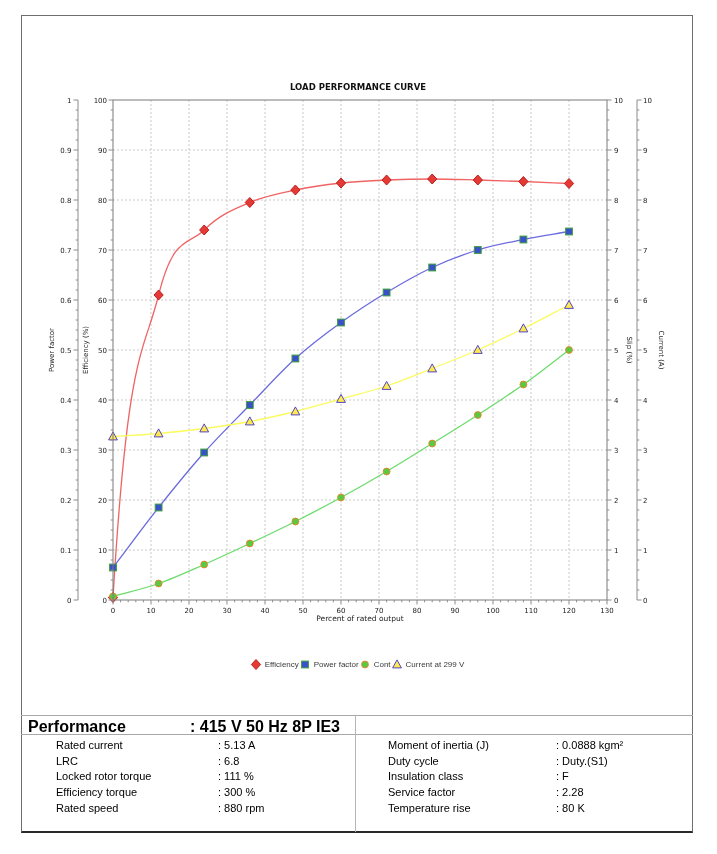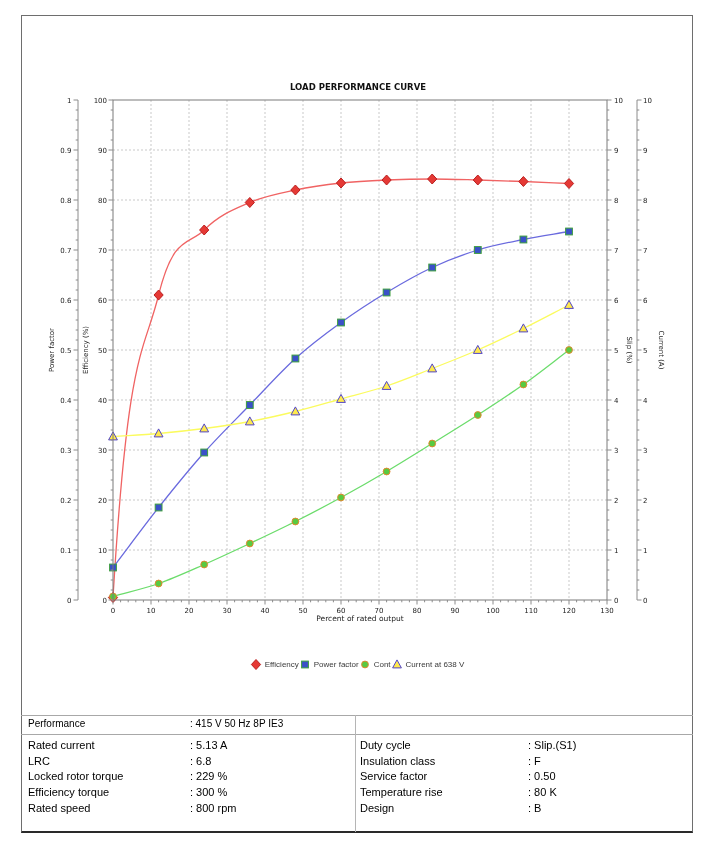--- a/index.html
+++ b/index.html
@@ -17,28 +17,28 @@
   .vline-mid { position:absolute; left:355px; top:715px; width:1px; height:117px; background:#b5b5b5; }
   #legend {
     position:absolute; left:21px; top:657px; width:672px; height:15px;
     display:flex; justify-content:center; align-items:center; 
     font-size:8px; color:#3a3a3a;
   }
   .legend-item { display:flex; align-items:center; gap:3px; }
   .legend-item svg { display:block; }
   #perf-row { position:absolute; left:28px; top:718px; width:655px; display:flex; }
   #perf-row .spec-label { width:162px; }
-  .spec-col { position:absolute; top:737px; }
+  .spec-col { position:absolute; top:737px;margin-left:28px; }
   #spec-col-left { left:28px; width:320px; }
   #spec-col-right { left:360px; width:325px; }
   .spec-row { display:flex; height:15.7px; align-items:center; }
   #spec-col-left .spec-label { width:162px; }
   #spec-col-right .spec-label { width:168px; }
   .spec-label, .spec-value { font-size:11px; color:#000; white-space:nowrap; }
-  #perf-row .spec-label, #perf-row .spec-value { font-size:10px; }
+  #perf-row .spec-label, #perf-row .spec-value { font-size:16px;font-weight:bold; }
 </style>
 </head>
 <body>
 
 <div id="page-border"></div>
 
 <svg id="chart-svg" width="717" height="718" viewBox="0 0 717 718">
     <g stroke="#c9c9c9" stroke-width="1" stroke-dasharray="2,2">
       <line x1="151" y1="100" x2="151" y2="600"></line>
       <line x1="189" y1="100" x2="189" y2="600"></line>
@@ -491,21 +491,21 @@
         </g>
       </svg>
     <span>Cont</span>
   </div>
   <div class="legend-item">
     <svg width="12" height="11">
         <g>
           <polygon fill="#ffe94e" stroke="#5246c8" stroke-width="1" points="6,0.9000000000000004 10.4,8.9 1.5999999999999996,8.9"></polygon>
         </g>
       </svg>
-    <span>Current at 638 V</span>
+    <span>Current at 299 V</span>
   </div>
 </div>
 
 <div class="hline" style="top:715px"></div>
 <div class="hline" style="top:734px"></div>
 <div class="vline-mid"></div>
 
 <div id="perf-row">
   <span class="spec-label">Performance</span>
   <span class="spec-value">: 415 V 50 Hz 8P IE3</span>
@@ -515,45 +515,45 @@
     <div class="spec-row">
       <span class="spec-label">Rated current</span>
       <span class="spec-value">: 5.13 A</span>
     </div>
     <div class="spec-row">
       <span class="spec-label">LRC</span>
       <span class="spec-value">: 6.8</span>
     </div>
     <div class="spec-row">
       <span class="spec-label">Locked rotor torque</span>
-      <span class="spec-value">: 229 %</span>
+      <span class="spec-value">: 111 %</span>
     </div>
     <div class="spec-row">
       <span class="spec-label">Efficiency torque</span>
       <span class="spec-value">: 300 %</span>
     </div>
     <div class="spec-row">
       <span class="spec-label">Rated speed</span>
-      <span class="spec-value">: 800 rpm</span>
+      <span class="spec-value">: 880 rpm</span>
     </div>
   </div>
 <div id="spec-col-right" class="spec-col">
     <div class="spec-row">
+      <span class="spec-label">Moment of inertia (J)</span>
+      <span class="spec-value">: 0.0888 kgm²</span>
+    </div>
+    <div class="spec-row">
       <span class="spec-label">Duty cycle</span>
-      <span class="spec-value">: Slip.(S1)</span>
+      <span class="spec-value">: Duty.(S1)</span>
     </div>
     <div class="spec-row">
       <span class="spec-label">Insulation class</span>
       <span class="spec-value">: F</span>
     </div>
     <div class="spec-row">
       <span class="spec-label">Service factor</span>
-      <span class="spec-value">: 0.50</span>
+      <span class="spec-value">: 2.28</span>
     </div>
     <div class="spec-row">
       <span class="spec-label">Temperature rise</span>
       <span class="spec-value">: 80 K</span>
     </div>
-    <div class="spec-row">
-      <span class="spec-label">Design</span>
-      <span class="spec-value">: B</span>
-    </div>
   </div>
 
 </body></html>

